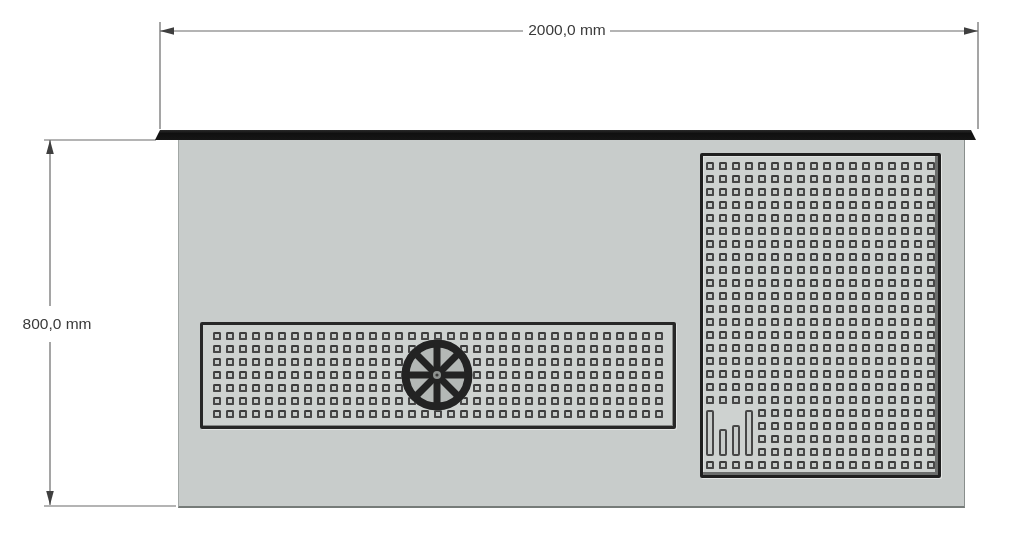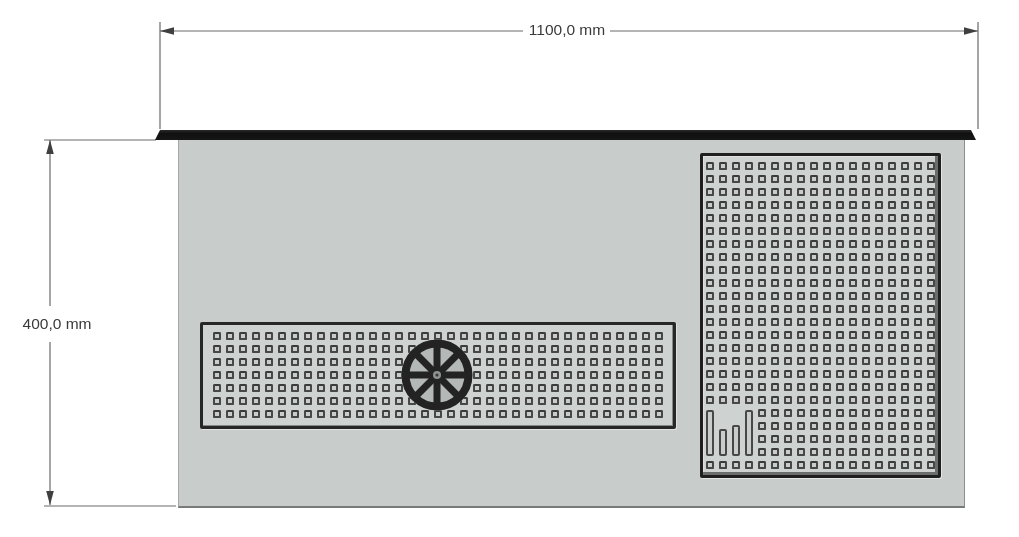--- a/index.html
+++ b/index.html
@@ -88,22 +88,22 @@
       <path d="M44,140 H156 M44,506 H176"></path>
     </g>
     <g fill="#3f3f3f" stroke="none">
       <polygon points="160,31 174,27.2 174,34.8"></polygon>
       <polygon points="978,31 964,27.2 964,34.8"></polygon>
       <polygon points="50,140 46.2,154 53.8,154"></polygon>
       <polygon points="50,505 46.2,491 53.8,491"></polygon>
     </g>
   </svg>
 
-  <div id="width-label" class="dim-label">1100,0 mm</div>
-  <div id="height-label" class="dim-label">400,0 mm</div>
+  <div id="width-label" class="dim-label">2000,0 mm</div>
+  <div id="height-label" class="dim-label">800,0 mm</div>
 
   <div class="worktop-body"></div>
   <div class="splash-strip"></div>
 
   <div class="drip-tray">
     <div class="tray-holes" id="tray-holes">
         <div class="hole" style="left: 0px; top: 0px;"></div>
         <div class="hole" style="left: 13px; top: 0px;"></div>
         <div class="hole" style="left: 26px; top: 0px;"></div>
         <div class="hole" style="left: 39px; top: 0px;"></div>

